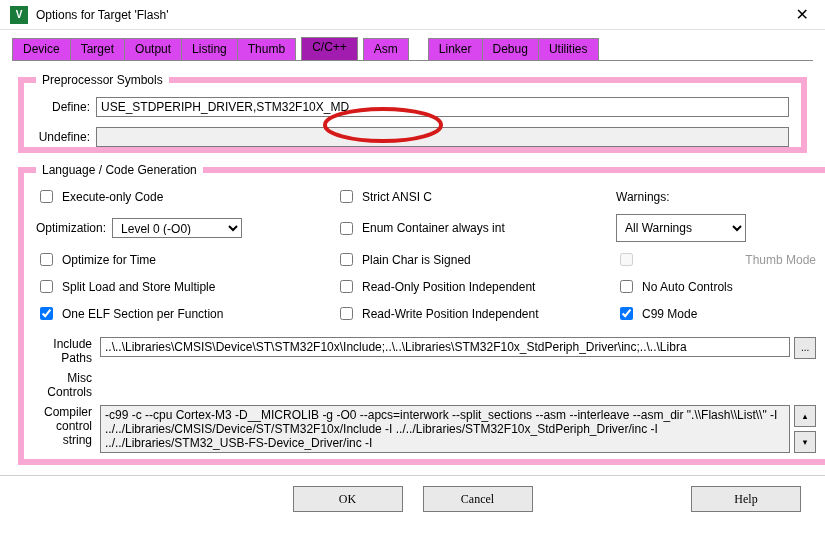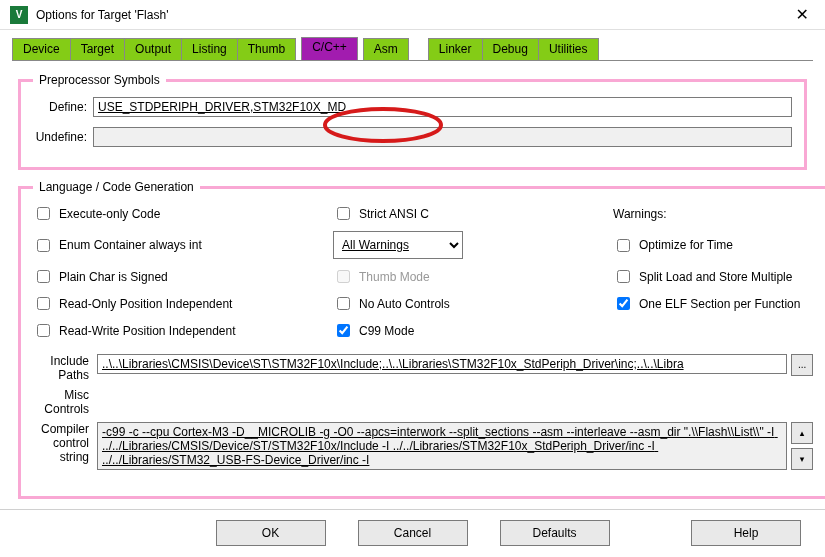--- a/index.html
+++ b/index.html
@@ -35,61 +35,60 @@
     padding: 8px 12px 0 12px;
     gap: 0;
     font-size: 12px;
   }
   .tab {
     border: 1px solid #888;
     border-bottom: none;
     padding: 3px 10px 4px 10px;
     margin-right: -1px;
     cursor: pointer;
-    background: #84cc16;
+    background: #d946ef;
     position: relative;
   }
   .tab.active {
     background: #a21caf;
     z-index: 2;
     padding-top: 2px;
     margin-top: -1px;
   }
   .tab-spacer { flex: 0 0 6px; }
   .hr-under-tabs { border-top: 1px solid #888; margin: 0 12px; }
   .panel {
     margin: 12px 18px 0 18px;
   }
   fieldset {
-    border: 3px solid #f9a8d4;
+    border: 6px solid #f9a8d4;
     margin: 0 0 10px 0;
-    padding: 10px 12px 20px 12px;
+    padding: 10px 12px 0 12px;
   }
   legend { padding: 0 6px; }
   .row { display: flex; align-items: center; margin-bottom: 10px; }
   .label-col { width: 60px; text-align: right; padding-right: 6px; }
   input[type=text], textarea, select {
     font-family: inherit;
     font-size: 12px;
     padding: 2px 4px;
     border: 1px solid #7a7a7a;
     background: #fff;
-    text-decoration: underline;
   }
   input[type=text] { height: 20px; }
   .flex1 { flex: 1; }
   .lang-grid {
     display: grid;
     grid-template-columns: 300px 280px 200px;
     row-gap: 8px;
     align-items: center;
   }
   .chk { display: flex; align-items: center; gap: 6px; }
   .chk input { width: 13px; height: 13px; }
-  .disabled { color: #999; }
+  .disabled { color: #999; justify-content: space-between; }
   .opt-row { display: flex; align-items: center; gap: 6px; }
   select.opt { width: 130px; height: 20px; }
   select.warn { width: 130px; height: 28px; }
   .path-row { display: flex; align-items: flex-start; margin-bottom: 6px; }
   .path-label { width: 64px; text-align: right; padding-right: 8px; }
   textarea.readonly { background: #f0f0f0; resize: none; }
   .btn-browse {
     width: 22px; height: 22px;
     border: 1px solid #7a7a7a;
     background: #e9e9e9;
@@ -110,25 +109,26 @@
     border: 1px solid #7a7a7a;
     background: #e9e9e9;
     height: 22px;
     font-size: 9px;
     cursor: pointer;
     display:flex;align-items:center;justify-content:center;
   }
   .bottom-buttons {
     display: flex;
     justify-content: center;
-    gap: 32px;
+    gap: 20px;
     padding: 10px 0;
     border-top: 1px solid #d0d0d0;
     margin-top: 6px;
     position: relative;
+    font-family: Liberation Serif, serif;
   }
   .dlg-btn {
     width: 110px; height: 26px;
     border: 1px solid #7a7a7a;
     background: #e9e9e9;
     cursor: pointer;
     font-family: inherit;
     font-size: 12px;
   }
   .help-btn { position: absolute; right: 24px; }
@@ -188,20 +188,26 @@
       <div class="chk">
         <input type="checkbox" style="">
         <span>Execute-only Code</span>
       </div>
       <div class="chk">
         <input type="checkbox" style="">
         <span>Strict ANSI C</span>
       </div>
       <div>Warnings:</div>
 
+      <div class="opt-row">
+        <span>Optimization:</span>
+        <select class="opt">
+          <option>Level 0 (-O0)</option>
+        </select>
+      </div>
       <div class="chk">
         <input type="checkbox" style="">
         <span>Enum Container always int</span>
       </div>
       <div>
         <select class="warn">
           <option>All Warnings</option>
         </select>
       </div>
 
@@ -270,19 +276,18 @@
         <div class="scroll-btn">▾</div>
       </div>
     </div>
   </fieldset>
 
 </div>
 
 <div class="bottom-buttons">
   <button class="dlg-btn">OK</button>
   <button class="dlg-btn">Cancel</button>
-  <button class="dlg-btn">Defaults</button>
   <button class="dlg-btn help-btn">Help</button>
 </div>
 
 <svg class="annot">
   <ellipse cx="65" cy="19" rx="58" ry="16" fill="none" stroke="#d61a1a" stroke-width="4"></ellipse>
 </svg>
 
 </body></html>

